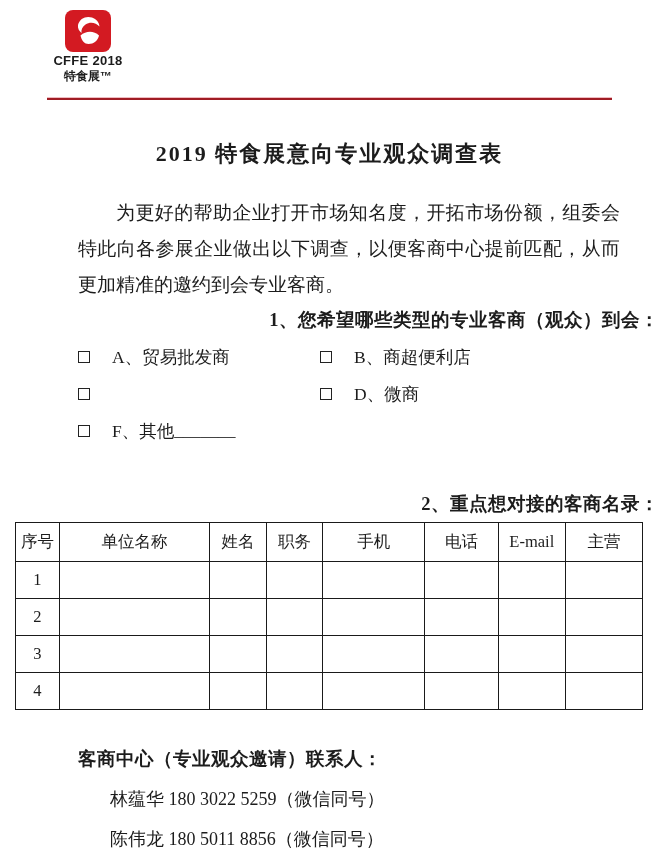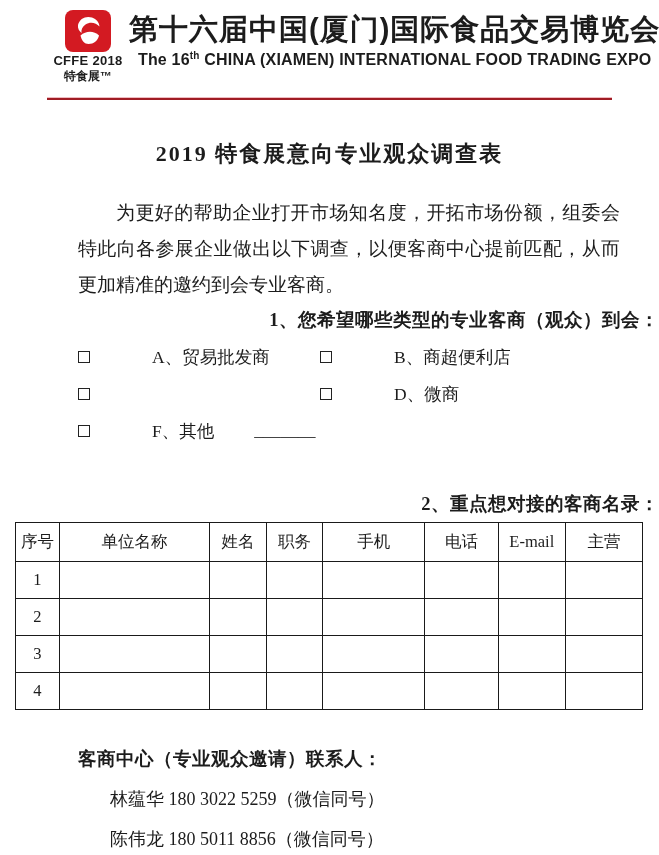--- a/index.html
+++ b/index.html
@@ -59,21 +59,21 @@
   
   .q-heading {
     margin: 4px 0 0 78px;
     font-size: 18.5px; font-weight: 700; letter-spacing: 0.5px; text-align: right;
   }
   .q2-heading { margin-top: 42px; }
 
   
   .options { margin: 6px 0 0 78px; }
   .option-row { display: flex; height: 37px; align-items: center; }
-  .option { display: flex; align-items: center; width: 242px; font-size: 17.5px; gap: 40px; }
+  .option { display: flex; align-items: center; width: 242px; font-size: 17.5px; }
   .checkbox {
     width: 12px; height: 12px; border: 1.5px solid #222;
     margin-right: 22px; flex: 0 0 auto; background: #fff;
   }
   .blank { letter-spacing: 0; }
 
   
   .biz-table {
     margin: 6px 0 0 15px; width: 628px;
     border-collapse: collapse; table-layout: fixed;
@@ -99,24 +99,20 @@
 <div class="header">
   <div class="header-row">
     <div class="logo-block">
       <svg class="logo-mark" viewBox="0 0 46 42" xmlns="http://www.w3.org/2000/svg">
         <rect x="0" y="0" width="46" height="42" rx="8" fill="#d31a22"></rect>
         <path fill="#ffffff" d="M13 15 C14.5 8.5 21 5.5 27 7.5 C31.5 9 34 12.5 34.5 16.5 C31 12.5 25 11.5 20.5 14.5 C17.5 16.5 16 19.5 16.5 23 C14 21 12.5 18.2 13 15 Z"></path>
         <path fill="#ffffff" d="M15.5 25.5 C21 20.5 29 20.5 34 25.5 C33 30.5 28.5 34 23.5 34 C19.5 34 16.6 30.5 15.5 25.5 Z"></path>
       </svg>
       <div class="logo-acronym">CFFE 2018</div>
       <div class="logo-brand">特食展™</div>
-    </div>
-    <div class="title-block">
-      <div class="title-cn">第十六届中国(厦门)国际食品交易博览会</div>
-      <div class="title-en"><span>The 16</span><sup>th</sup><span> CHINA (XIAMEN) INTERNATIONAL FOOD TRADING EXPO</span></div>
     </div>
   </div>
 </div>
 <div class="divider"></div>
 
 <div class="doc-title">2019 特食展意向专业观众调查表</div>
 
 <p class="intro">为更好的帮助企业打开市场知名度，开拓市场份额，组委会特此向各参展企业做出以下调查，以便客商中心提前匹配，从而更加精准的邀约到会专业客商。</p>
 
 <div class="q-heading">1、您希望哪些类型的专业客商（观众）到会：</div>

